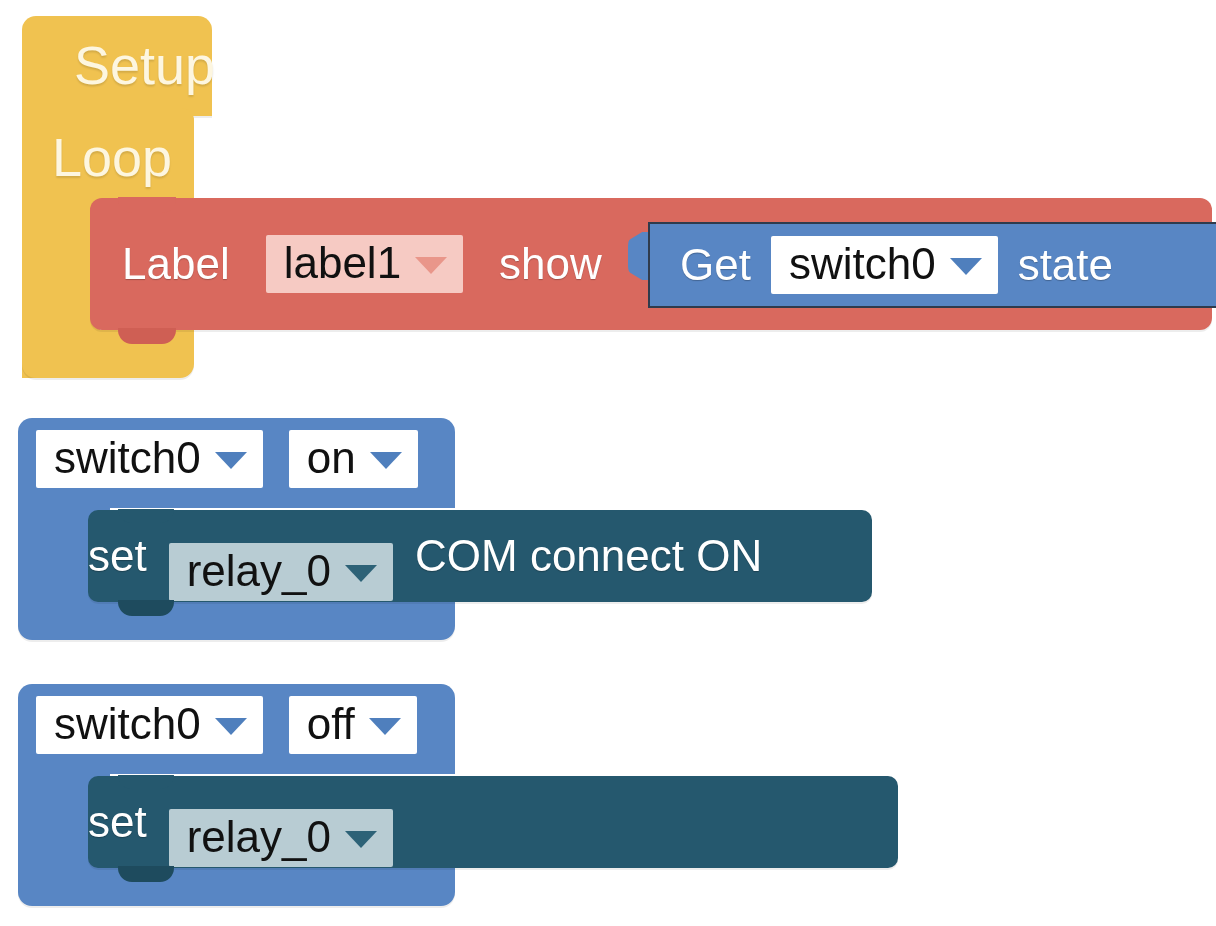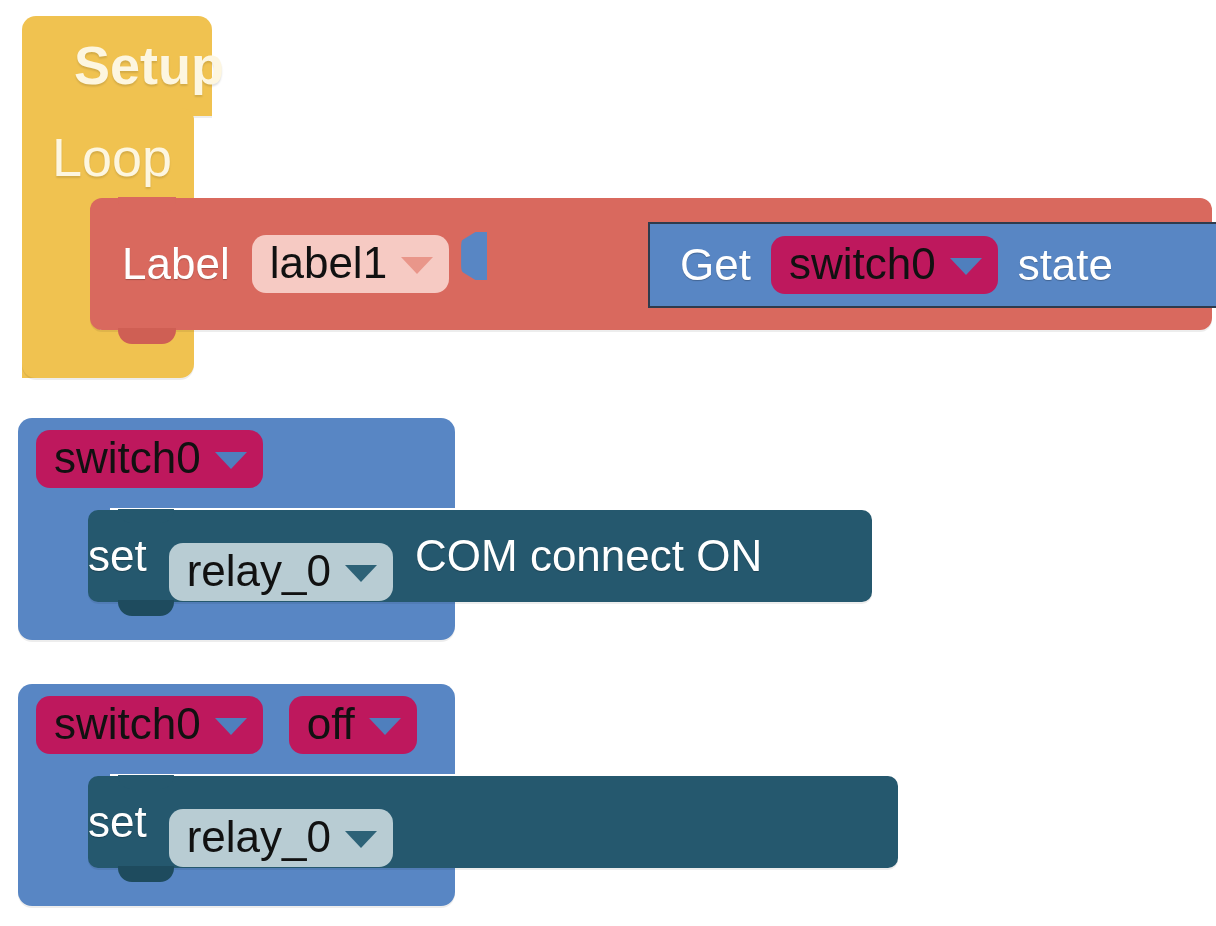--- a/index.html
+++ b/index.html
@@ -24,21 +24,21 @@
     line-height: 1;
     white-space: nowrap;
     text-shadow: 0 1px 1px rgba(0,0,0,0.25);
   }
 
   
   .field {
     display: inline-flex;
     align-items: center;
     gap: 14px;
-    border-radius: 14px;
+    border-radius: 2px;
     padding: 6px 16px 8px 18px;
     line-height: 1;
     white-space: nowrap;
   }
   .field .fval {
     color: #111111;
     font-size: 44px;
     font-weight: 400;
     line-height: 1;
   }
@@ -46,34 +46,33 @@
     width: 0; height: 0;
     border-left: 16px solid transparent;
     border-right: 16px solid transparent;
     border-top: 17px solid currentColor;
     display: block;
     margin-top: 4px;
   }
 
   .field-pink   { background: #f6cac3; }
   .field-pink   .arrow-wrap { color: #e9968a; }
-  .field-lblue  { background: #be185d; align-items: center; }
+  .field-lblue  { background: #ffffff; align-items: center; }
   .field-lblue  .arrow-wrap { color: #4f7fbd; }
   .field-teal   { background: #b8ccd3; margin-top: 32px; }
   .field-teal   .arrow-wrap { color: #2d6277; }
 
   
   #setup-block {
     position: absolute;
     left: 22px; top: 16px;
     width: 190px; height: 100px;
     background: #f0c250;
     border-radius: 14px 14px 0 0;
     box-shadow: 0 2px 0 rgba(0,0,0,0.07);
-    font-weight: bold;
   }
   #setup-label {
     position: absolute;
     left: 52px; top: 22px;
     color: #fdf6e0;
     font-size: 54px;
     line-height: 1;
     white-space: nowrap;
     text-shadow: 0 2px 2px rgba(0,0,0,0.12);
   }
@@ -142,21 +141,21 @@
   #label-show-notch-bottom {
     position: absolute;
     left: 28px; top: 130px;
     width: 58px; height: 16px;
     background: #cf5f54;
     border-radius: 0 0 14px 14px;
   }
   #label-show-inner {
     display: flex;
     align-items: center;
-    gap: 22px;
+    gap: 36px;
     padding-left: 32px;
   }
 
   
   .socket {
     position: relative;
     width: 22px; height: 132px;
     flex: 0 0 auto;
   }
   .socket::before {
@@ -263,20 +262,21 @@
   <div id="label-show-inner">
     <span class="blk-text">Label</span>
 
     <span class="field field-pink">
       <span class="fval">label1</span>
       <span class="arrow-wrap">
         <span class="arrow"></span>
       </span>
     </span>
 
+    <span class="blk-text">show</span>
 
     <span class="socket"></span>
   </div>
 </div>
 
 <div id="get-state-block">
   <span class="blk-text">Get</span>
 
   <span class="field field-lblue">
     <span class="fval">switch0</span>
@@ -290,20 +290,26 @@
 
 <div class="switch-group" style="left:18px; top:418px;">
   <div class="sg-top">
     <div class="sg-fields">
       <span class="field field-lblue">
         <span class="fval">switch0</span>
         <span class="arrow-wrap">
           <span class="arrow"></span>
         </span>
       </span>
+      <span class="field field-lblue">
+        <span class="fval">on</span>
+        <span class="arrow-wrap">
+          <span class="arrow"></span>
+        </span>
+      </span>
     </div>
   </div>
   <div class="sg-left"></div>
   <div class="sg-bottom"></div>
 </div>
 
 <div class="set-block" style="left:88px; top:510px; width:784px;">
   <div class="set-notch-top"></div>
   <div class="set-notch-bottom"></div>
 

